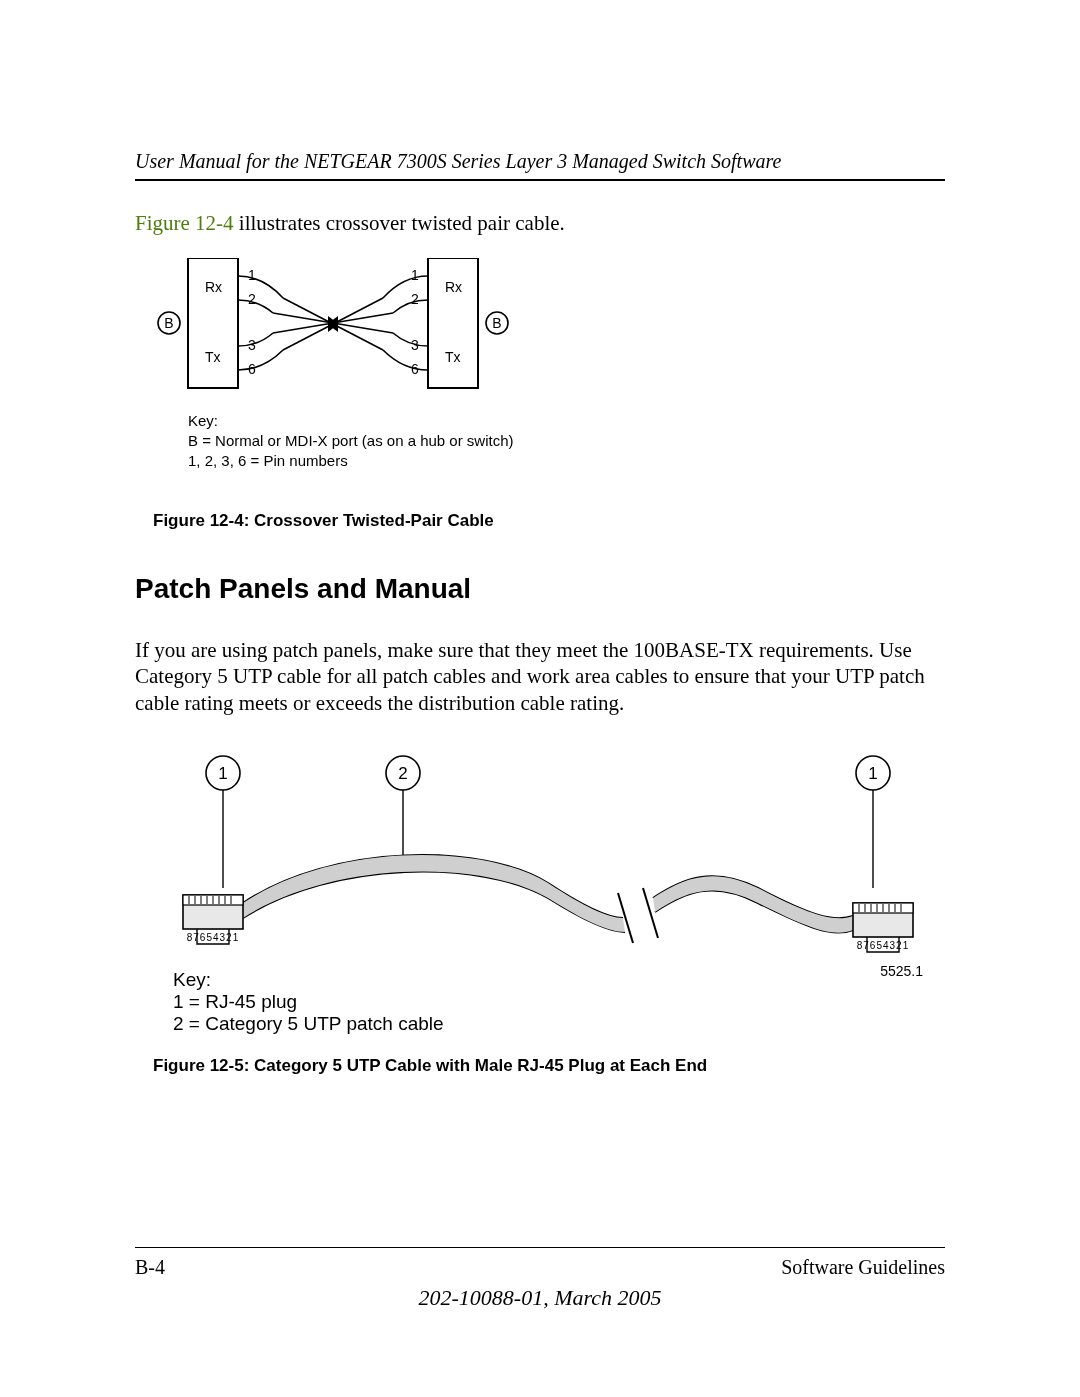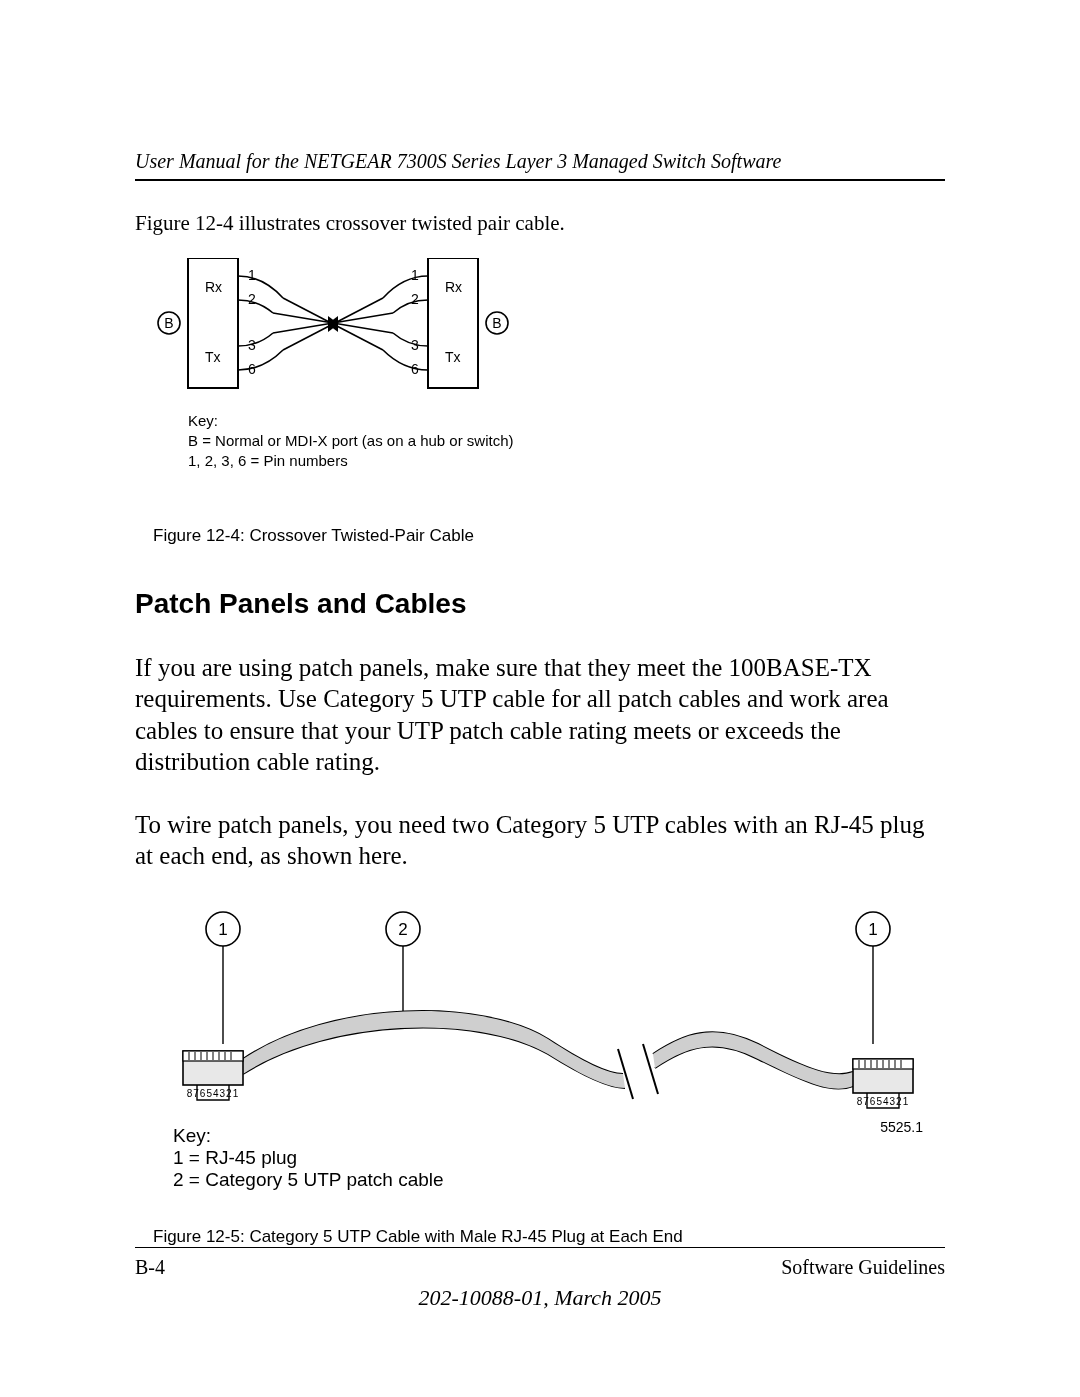--- a/index.html
+++ b/index.html
@@ -24,39 +24,39 @@
     border-top: 2px solid #000;
     margin-bottom: 30px;
   }
   .rule-thin {
     border-top: 1px solid #000;
   }
   .intro {
     font-size: 21px;
     margin-bottom: 22px;
   }
-  .intro .reflink { color: #000000; }
+  .intro .reflink { color: #4d7c0f; }
   .fig-wrap {
     margin-left: 18px;
   }
   .caption {
     font-family: Arial, Helvetica, sans-serif;
-    font-weight: normal;
+    font-weight: bold;
     font-size: 17px;
-    margin-top: 29px;
+    margin-top: 14px;
   }
   .heading2 {
     font-family: Arial, Helvetica, sans-serif;
     font-weight: bold;
     font-size: 28px;
     margin-top: 42px;
     margin-bottom: 18px;
   }
   .body {
-    font-size: 25px;
+    font-size: 21px;
     line-height: 1.25;
     margin-bottom: 20px;
     margin-top: 32px;
   }
   .footer {
     position: absolute;
     left: 135px;
     right: 135px;
     bottom: 86px;
   }
@@ -139,23 +139,22 @@
       <circle cx="344" cy="65" r="11" fill="#fff" stroke="#000" stroke-width="1.6"></circle>
       <text x="344" y="70" font-size="14" text-anchor="middle">B</text>
 
       <text x="35" y="168" font-size="15">Key:</text>
       <text x="35" y="188" font-size="15">B = Normal or MDI-X port (as on a hub or switch)</text>
       <text x="35" y="208" font-size="15">1, 2, 3, 6 = Pin numbers</text>
     </svg>
     <div class="caption">Figure 12-4:  Crossover Twisted-Pair Cable</div>
   </div>
 
-  <div class="heading2">Patch Panels and Cables</div>
+  <div class="heading2">Patch Panels and Manual</div>
   <div class="body">If you are using patch panels, make sure that they meet the 100BASE-TX requirements. Use Category 5 UTP cable for all patch cables and work area cables to ensure that your UTP patch cable rating meets or exceeds the distribution cable rating.</div>
-  <div class="body">To wire patch panels, you need two Category 5 UTP cables with an RJ-45 plug at each end, as shown here.</div>
 
   <div class="fig-wrap" style="margin-top:32px">
     <svg width="790" height="290" viewBox="0 0 790 290">
 
       <circle cx="70" cy="25" r="17" fill="#fff" stroke="#000" stroke-width="1.6"></circle>
       <text x="70" y="31" font-size="17" text-anchor="middle">1</text>
       <circle cx="250" cy="25" r="17" fill="#fff" stroke="#000" stroke-width="1.6"></circle>
       <text x="250" y="31" font-size="17" text-anchor="middle">2</text>
       <circle cx="720" cy="25" r="17" fill="#fff" stroke="#000" stroke-width="1.6"></circle>
       <text x="720" y="31" font-size="17" text-anchor="middle">1</text>

